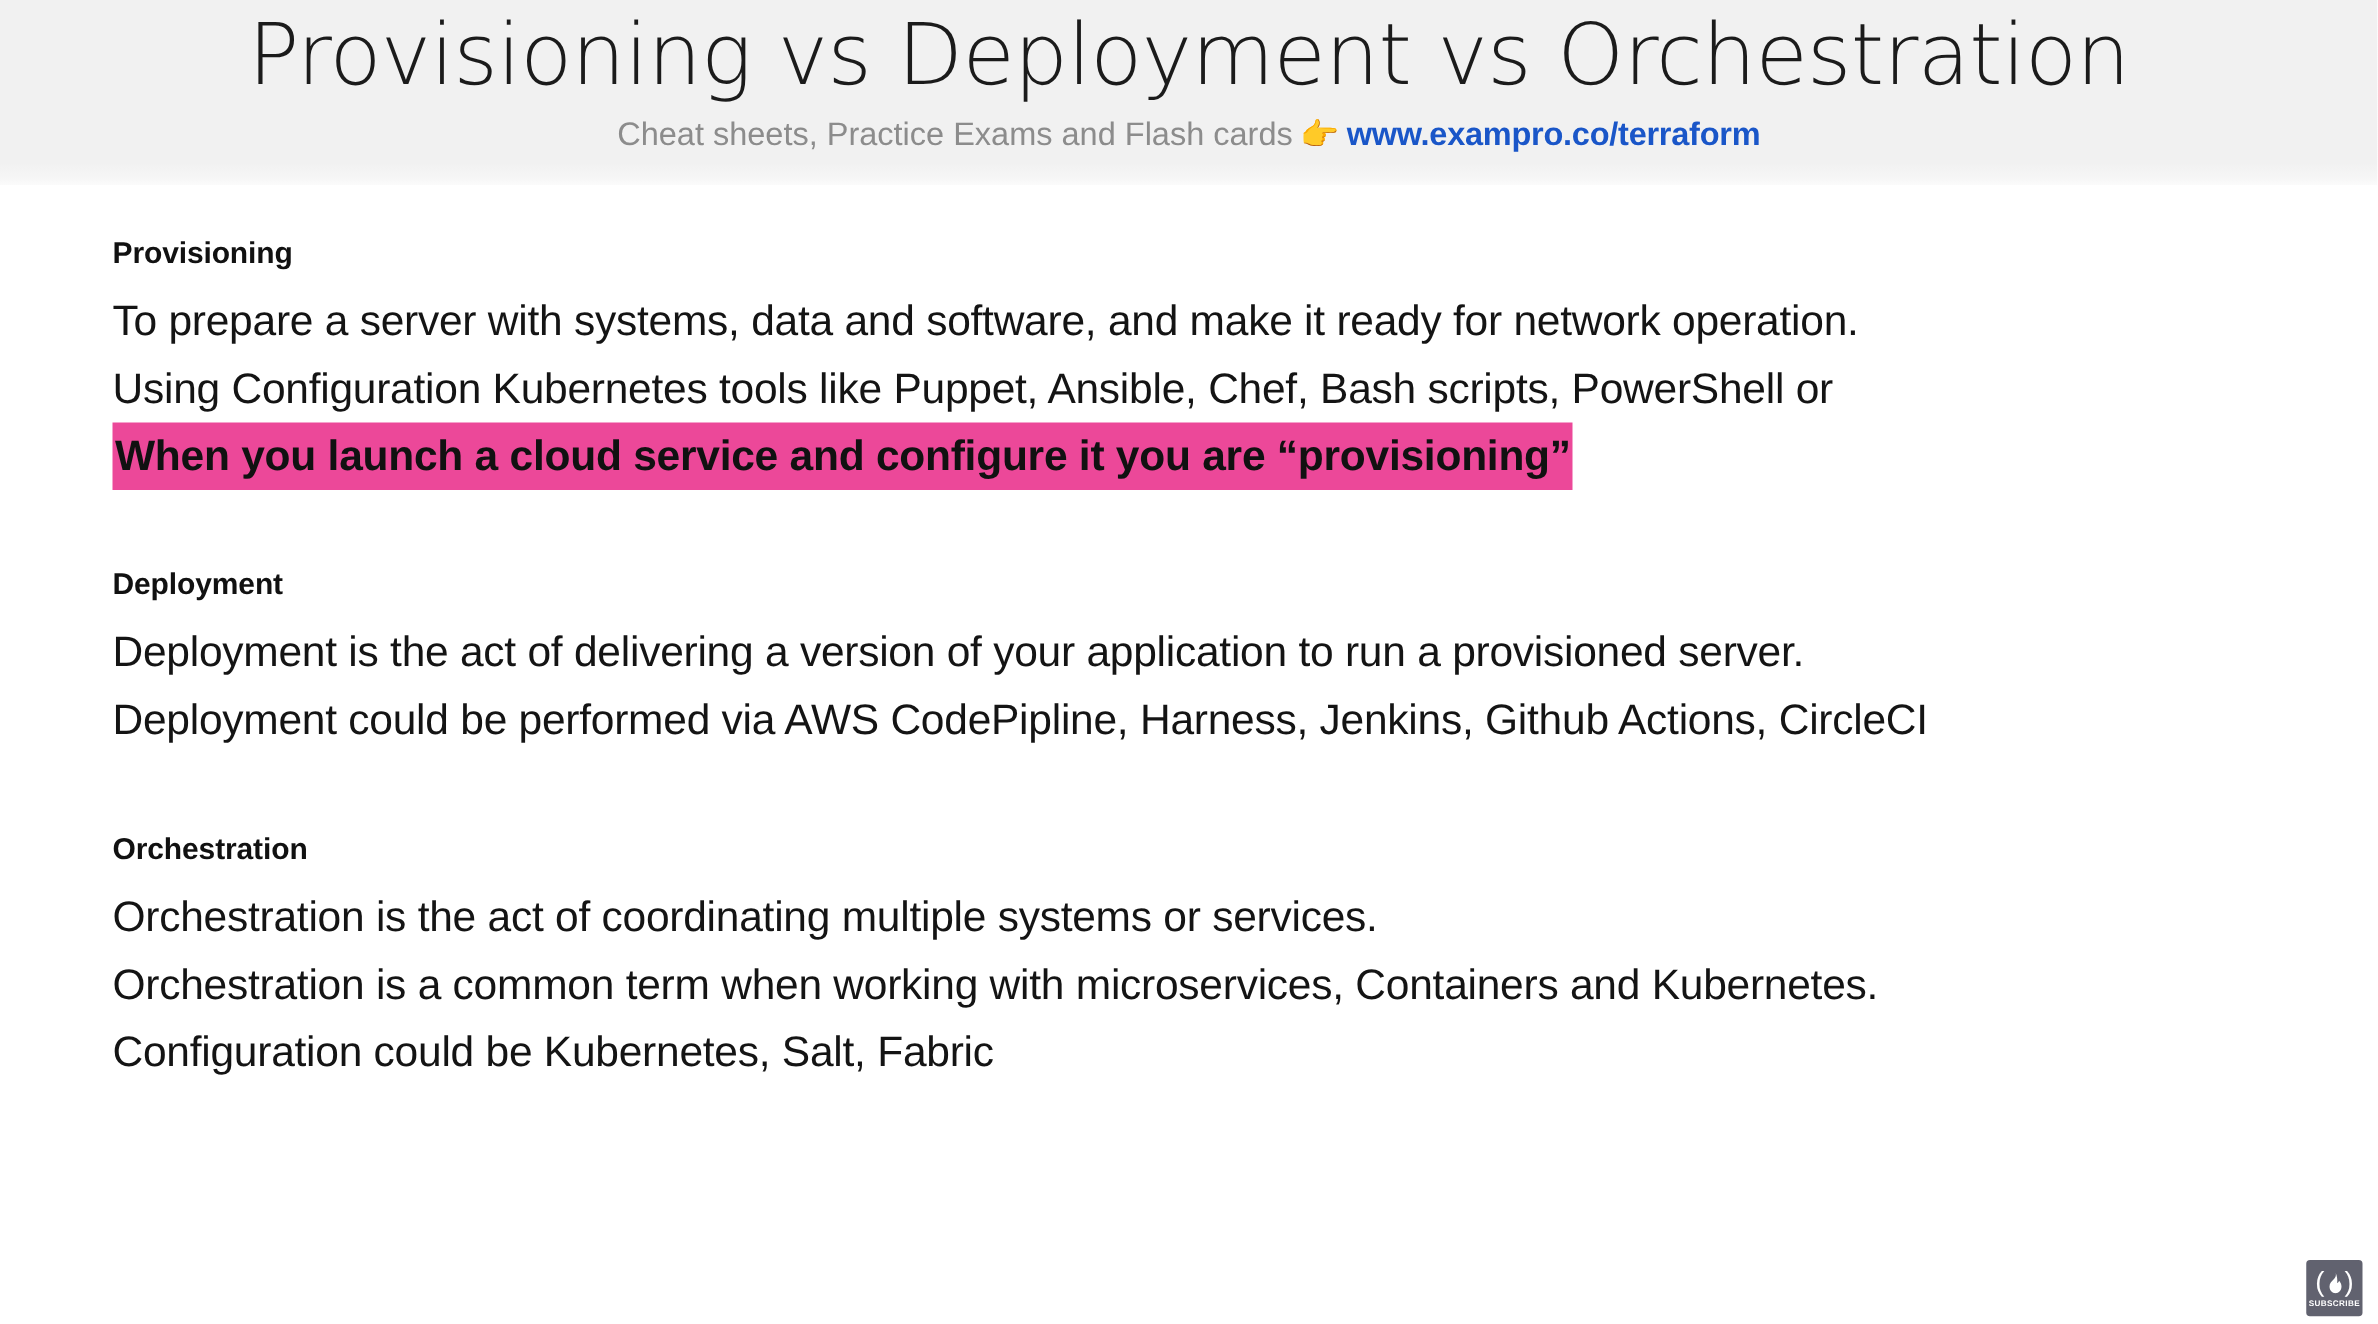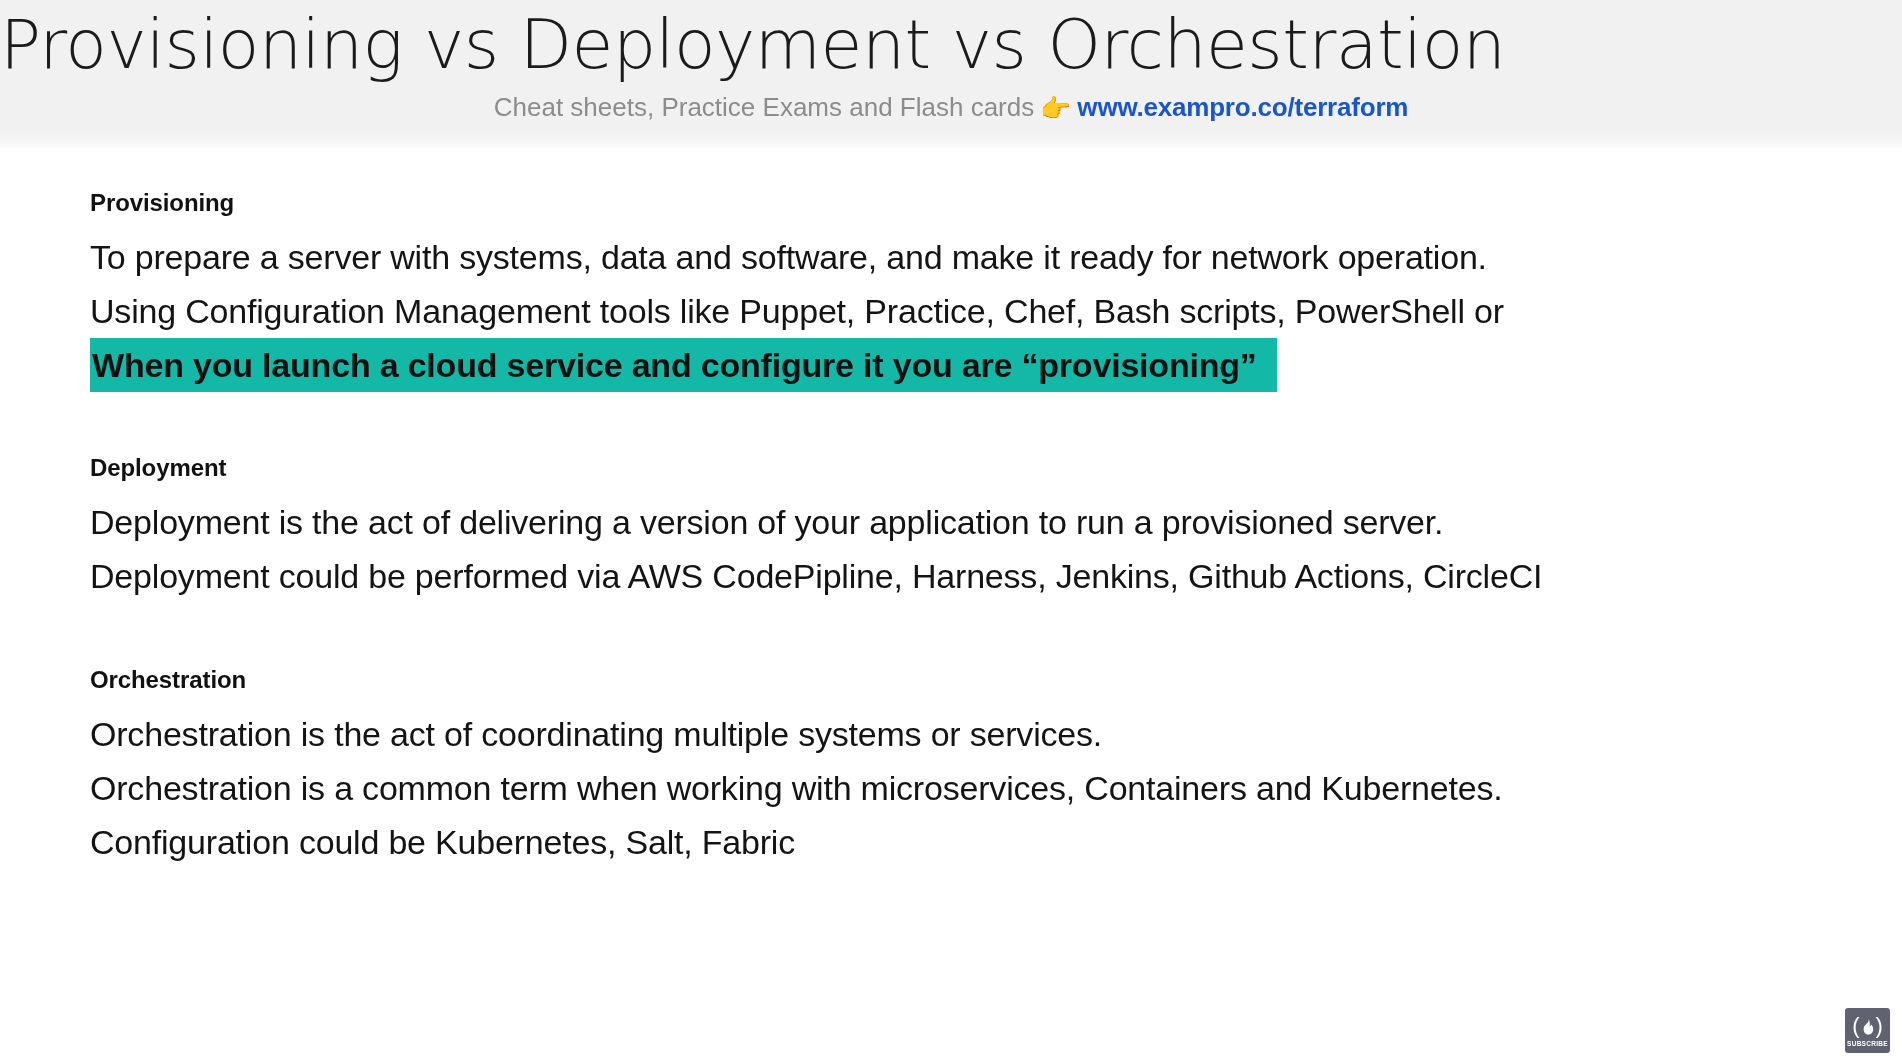--- a/index.html
+++ b/index.html
@@ -19,20 +19,21 @@
 
   
   .slide-header {
     position: absolute;
     left: 0;
     top: 0;
     width: 1902px;
     height: 148px;
     background: #f1f1f1;
     background: linear-gradient(to bottom, #f1f1f1 0%, #f1f1f1 88%, #f6f6f6 96%, #fbfbfb 100%);
+    text-align: center;
     overflow: hidden;
   }
 
   .slide-title {
     font-family: "DejaVu Sans", "Liberation Sans", sans-serif;
     font-weight: 300;
     font-size: 68px;
     line-height: 86px;
     letter-spacing: -0.5px;
     color: #1b1b1b;
@@ -92,23 +93,23 @@
     font-size: 34px;
     line-height: 54px;
     color: #141414;
     font-weight: 400;
     letter-spacing: -0.2px;
     white-space: nowrap;
   }
 
   .body-line.highlight {
     display: inline-block;
-    background: #14b8a6;
-    font-weight: bold;
-    padding: 0 20px 0 2px;
+    background: #ec4899;
+    font-weight: bold;
+    padding: 0 1px 0 2px;
     color: #111111;
   }
 
   .highlight-wrap { line-height: 54px; }
 
   .section-gap { height: 42px; }
   .section-gap-lg { height: 50px; }
 
   
   .subscribe-watermark {
@@ -166,21 +167,21 @@
     <span class="point-icon">👉</span>
     <a class="subtitle-link" href="#">www.exampro.co/terraform</a>
   </div>
 </div>
 
 <div class="content">
 
   <div class="section">
     <div class="section-heading">Provisioning</div>
     <div class="body-line">To prepare a server with systems, data and software, and make it ready for network operation.</div>
-    <div class="body-line">Using Configuration Management tools like Puppet, Practice, Chef, Bash scripts, PowerShell or</div>
+    <div class="body-line">Using Configuration Kubernetes tools like Puppet, Ansible, Chef, Bash scripts, PowerShell or</div>
     <div class="highlight-wrap">
       <span class="body-line highlight">When you launch a cloud service and configure it you are “provisioning”</span>
     </div>
   </div>
 
   <div class="section-gap"></div>
 
   <div class="section">
     <div class="section-heading">Deployment</div>
     <div class="body-line">Deployment is the act of delivering a version of your application to run a provisioned server.</div>

